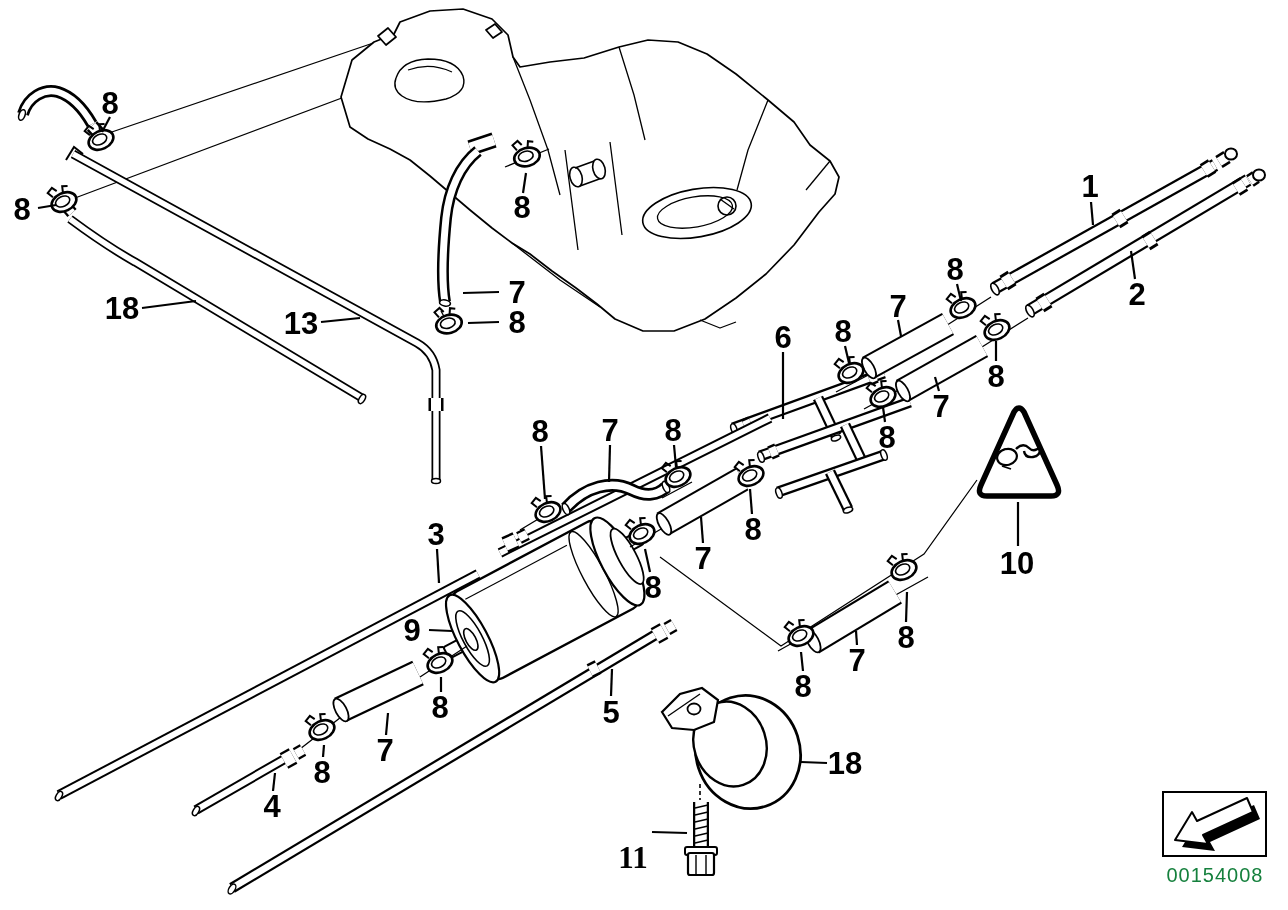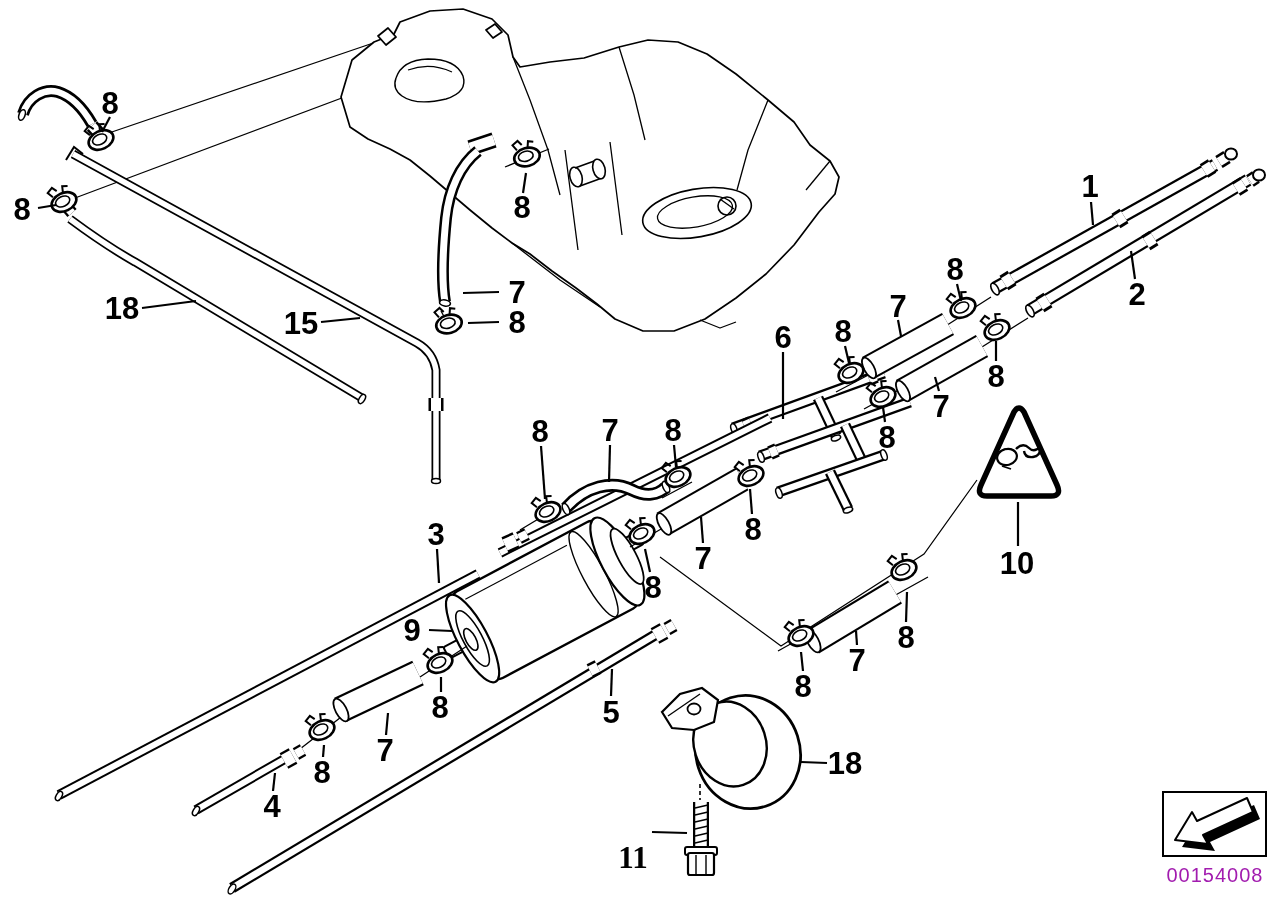--- a/index.html
+++ b/index.html
@@ -2,21 +2,21 @@
 <html><head>
 <meta charset="utf-8">
 <style>
   html,body{margin:0;padding:0;background:#fff;}
   .stage{position:relative;width:1288px;height:910px;background:#fff;overflow:hidden;
          font-family:"Liberation Sans",sans-serif;color:#000;}
   .stage svg{position:absolute;left:0;top:0;}
   .callout{position:absolute;transform:translate(-50%,-50%);font-weight:bold;font-size:31px;
            line-height:1;color:#000;white-space:nowrap;cursor:pointer;user-select:none;}
   .partnum{position:absolute;left:1160px;top:864px;width:110px;text-align:center;
-           font-size:20px;letter-spacing:1px;color:#a21caf;}
+           font-size:20px;letter-spacing:1px;color:#15803d;}
 </style>
 </head>
 <body>
 
 <div class="stage">
 
 <svg width="1288" height="910" viewBox="0 0 1288 910">
   <defs>
     <g id="clampSym">
       <ellipse rx="13" ry="9" fill="#fff" stroke="#000" stroke-width="2.6"></ellipse>
@@ -314,21 +314,21 @@
       <polygon points="1182,847 1199,819 1204,828 1254,805 1260,819 1210,842 1215,851" fill="#000"></polygon>
       <polygon points="1175,840 1192,812 1197,821 1247,798 1253,812 1203,835 1208,844" fill="#fff" stroke="#000" stroke-width="2" stroke-linejoin="round"></polygon>
     </g>
   </g>
 </svg>
 
 <div>
       <span class="callout" style="left: 110px; top: 103px;">8</span>
       <span class="callout" style="left: 22px; top: 209px;">8</span>
       <span class="callout" style="left: 122px; top: 308px;">18</span>
-      <span class="callout" style="left: 301px; top: 323px;">15</span>
+      <span class="callout" style="left: 301px; top: 323px;">13</span>
       <span class="callout" style="left: 522px; top: 207px;">8</span>
       <span class="callout" style="left: 517px; top: 292px;">7</span>
       <span class="callout" style="left: 517px; top: 322px;">8</span>
       <span class="callout" style="left: 783px; top: 337px;">6</span>
       <span class="callout" style="left: 843px; top: 331px;">8</span>
       <span class="callout" style="left: 898px; top: 306px;">7</span>
       <span class="callout" style="left: 955px; top: 269px;">8</span>
       <span class="callout" style="left: 1090px; top: 186px;">1</span>
       <span class="callout" style="left: 1137px; top: 294px;">2</span>
       <span class="callout" style="left: 996px; top: 376px;">8</span>

